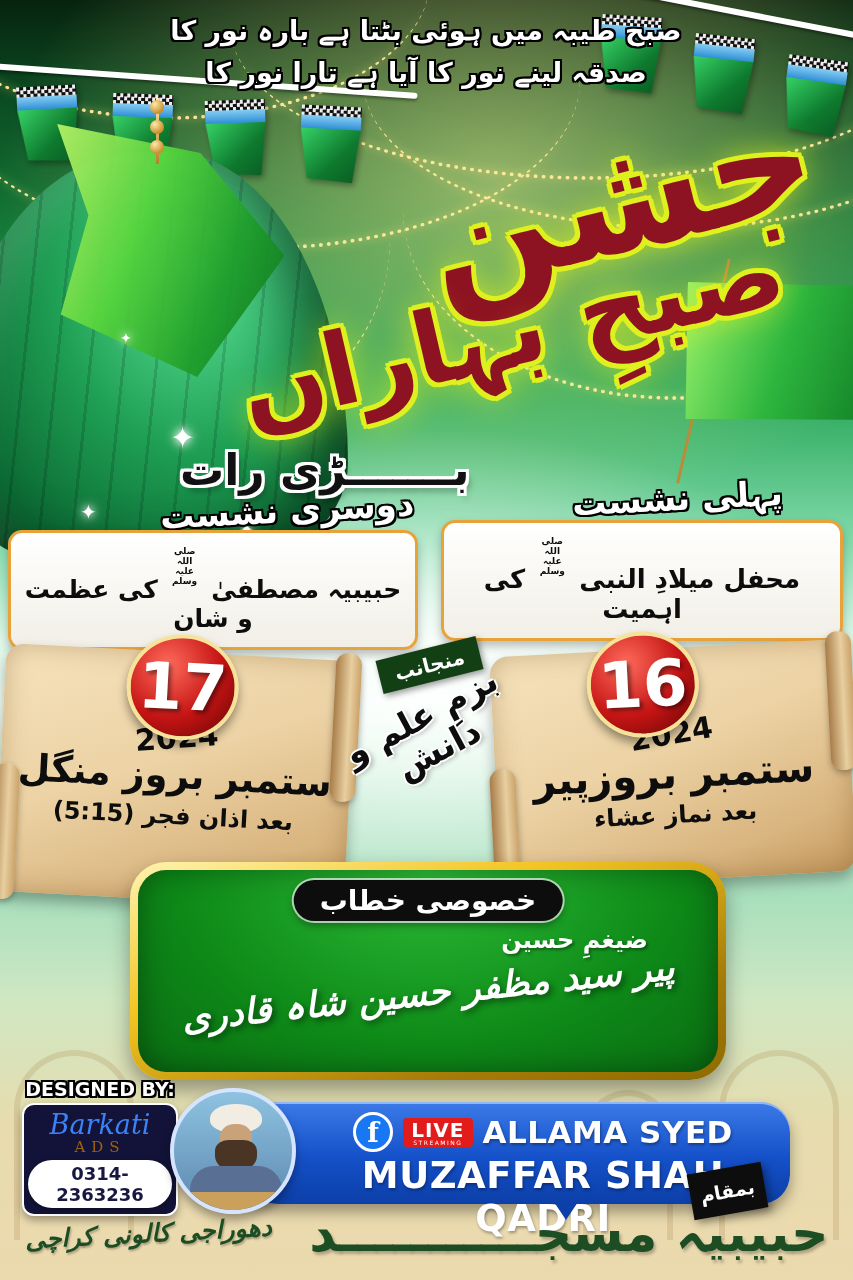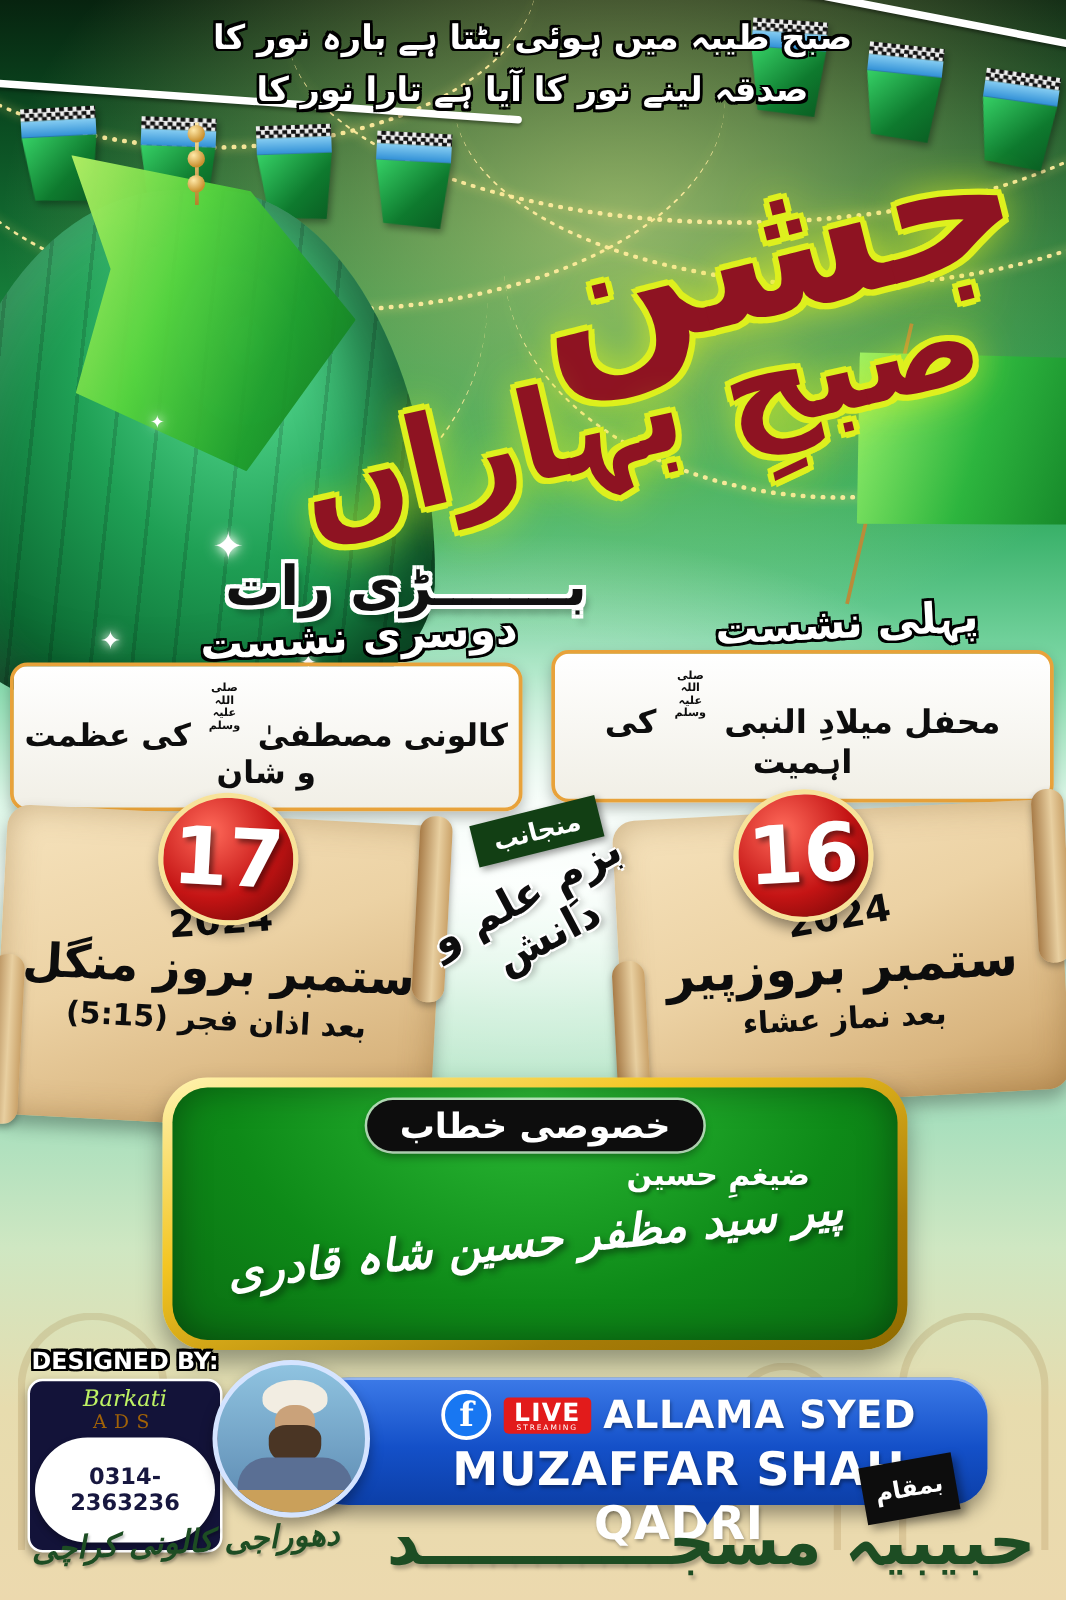--- a/index.html
+++ b/index.html
@@ -115,24 +115,24 @@
   .honorific{position:absolute; top:56px; right:70px; color:#fff; font-size:24px; font-weight:bold;
         text-shadow:2px 2px 3px rgba(0,0,0,.4);}
   .speaker{position:absolute; top:102px; left:0; right:0; text-align:center; transform:rotate(-6deg);
         color:#fff; font-size:36px; font-weight:bold; font-style:italic; white-space:nowrap;
         text-shadow:3px 3px 6px rgba(0,0,0,.45);}
   
   .designer{position:absolute; top:1078px; left:22px; width:156px; text-align:center; z-index:8;}
   .designer .dlabel{font-size:19px; font-weight:bold;}
   .dbox{margin-top:3px; background:#131339; border:2px solid #fff; border-radius:12px; padding:4px 4px 6px;
         box-shadow:0 4px 8px rgba(0,0,0,.35);}
-  .dbrand{font-family:"DejaVu Serif", serif; font-style:italic; font-size:18px; color:#bef264;}
+  .dbrand{font-family:"DejaVu Serif", serif; font-style:italic; font-size:27px; color:#3b82f6;}
   .dsub{font-family:"DejaVu Serif", serif; font-size:15px; letter-spacing:6px; color:#a16207; margin-top:-2px;}
   .dphone{margin-top:4px; background:#fff; border-radius:999px; font-size:18px; font-weight:bold; color:#17173f;
-        padding:21px 0; box-shadow:0 3px 6px rgba(0,0,0,.3);}
+        padding:3px 0; box-shadow:0 3px 6px rgba(0,0,0,.3);}
   
   .live-banner{position:absolute; top:1102px; left:228px; width:562px; height:102px; z-index:8;
         border-radius:52px 30px 30px 52px; background:linear-gradient(180deg,#3c7ae8,#1450c8 55%,#0c3fa8);
         box-shadow:inset 0 2px 0 rgba(255,255,255,.45), 0 8px 14px rgba(0,0,0,.35);
         padding:10px 16px 8px 84px; color:#fff;}
   .live-banner::after{content:""; position:absolute; bottom:-16px; left:58%; border-left:12px solid transparent;
         border-right:12px solid transparent; border-top:18px solid #0c3fa8;}
   .avatar{position:absolute; left:-58px; top:-14px; width:126px; height:126px; border-radius:50%; overflow:hidden;
         border:4px solid #d5e4ff; background:linear-gradient(#8fc3e0,#5b88b0); box-shadow:0 6px 10px rgba(0,0,0,.35);}
   .avatar .turban{position:absolute; top:12px; left:36px; width:52px; height:28px; background:#f2ede2; border-radius:50% 50% 40% 40%;}
@@ -239,21 +239,21 @@
 
   <div class="session-label outline-black rtl lbl-first">پہلی نشست</div>
   <div class="session-box box-first rtl">
     <span>محفل میلادِ النبی</span>
     <span class="durood">صلی اللہ علیہ وسلم</span>
     <span>کی اہمیت</span>
   </div>
 
   <div class="session-label outline-black rtl lbl-second">دوسری نشست</div>
   <div class="session-box box-second rtl">
-    <span>کالونی مصطفیٰ</span>
+    <span>حبیبیہ مصطفیٰ</span>
     <span class="durood">صلی اللہ علیہ وسلم</span>
     <span>کی عظمت و شان</span>
   </div>
 
   <div class="scroll scroll-right">
     <div class="day-badge badge-right">16</div>
     <div class="scroll-inner rtl">
       <span class="year">2024</span>
       <div class="date-line">ستمبر بروزپیر</div>
       <div class="time-line">بعد نماز عشاء</div>

